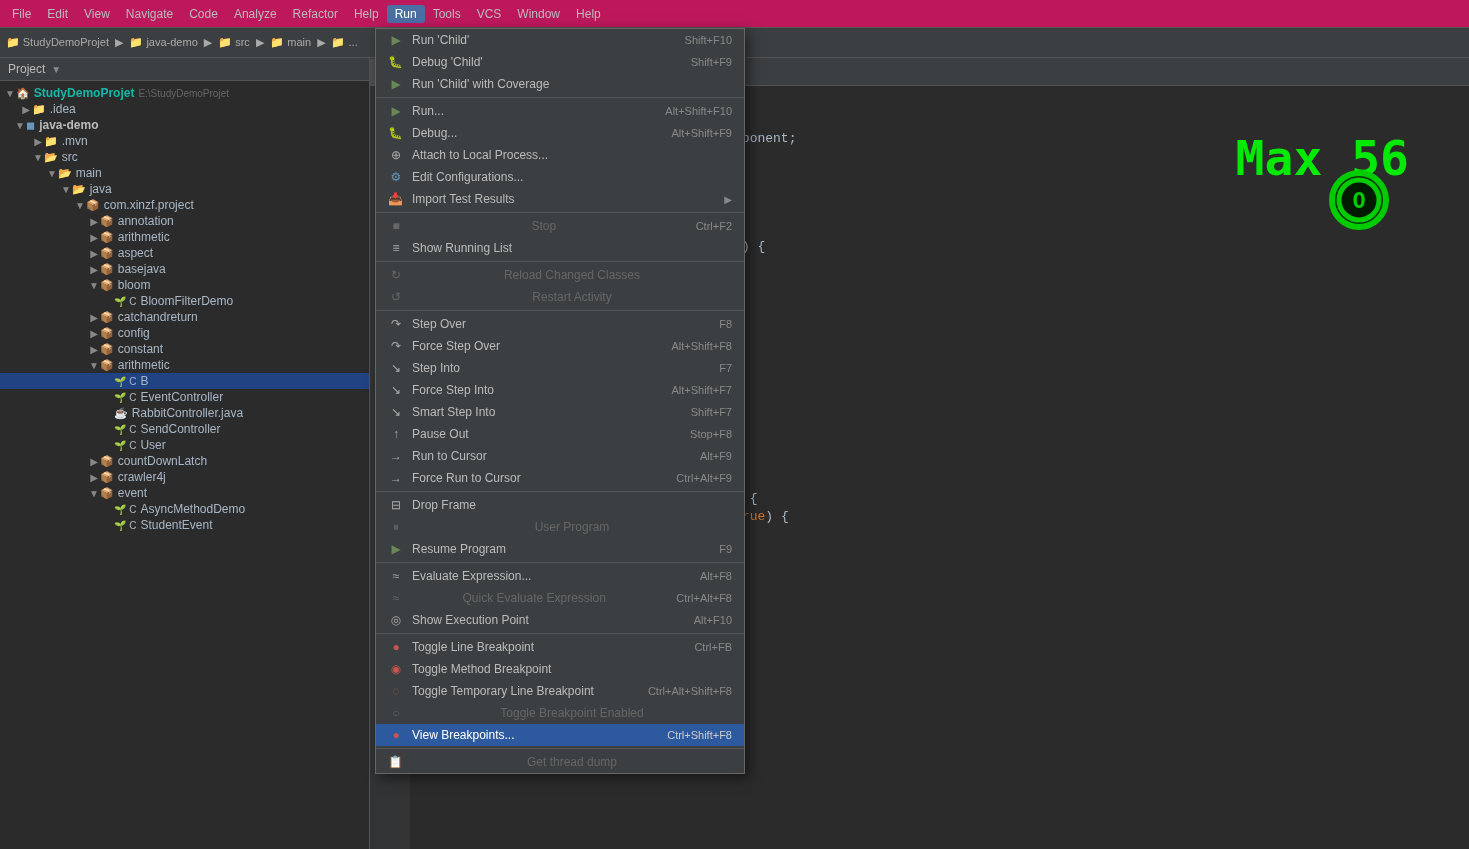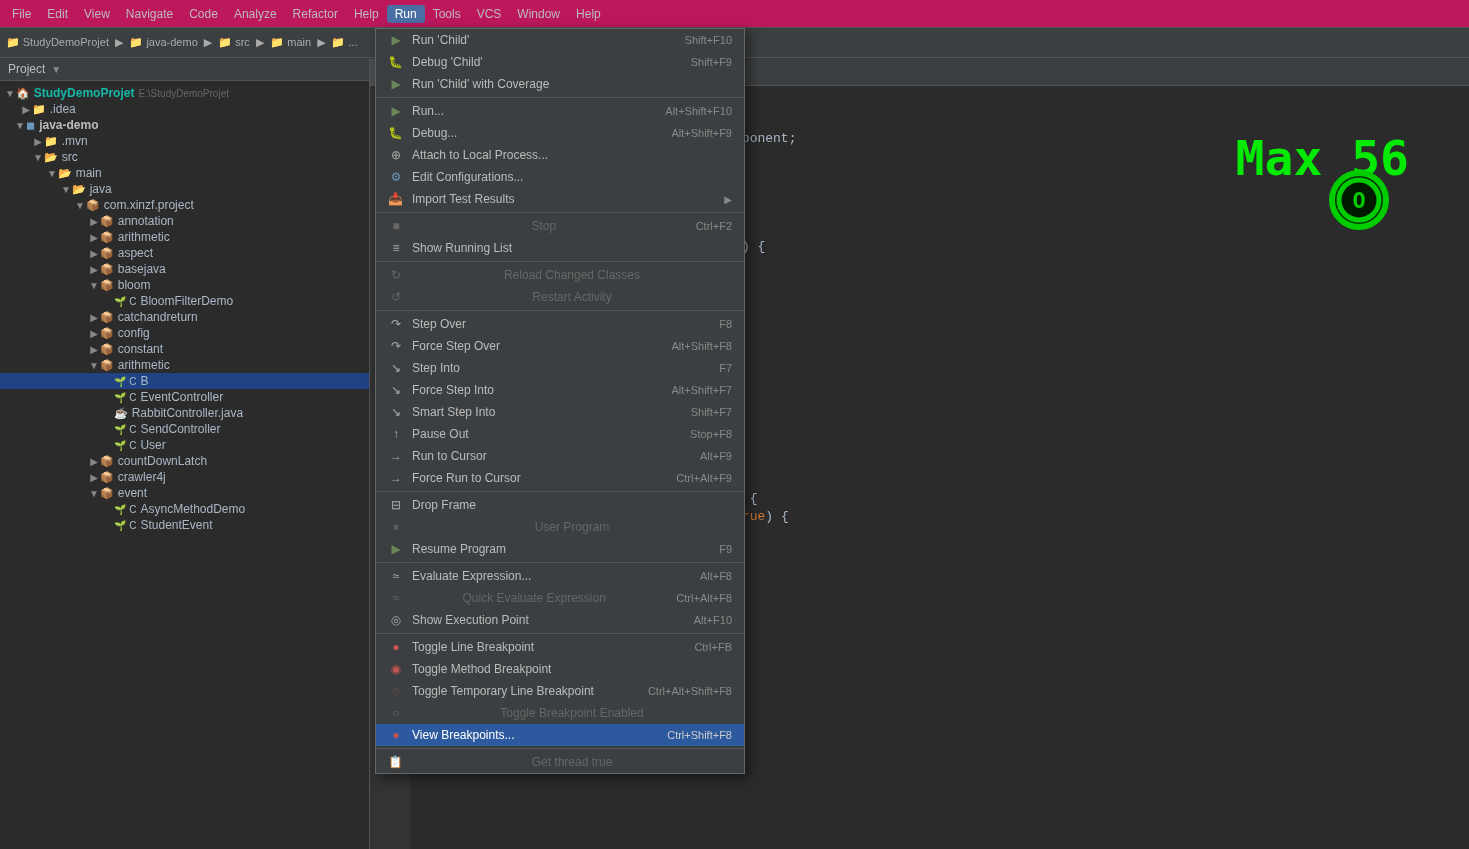--- a/index.html
+++ b/index.html
@@ -614,21 +614,21 @@
 
     <div class="menu-row highlighted">
       <span class="menu-row-icon" style="color:#c75450;">●</span>
       <span class="menu-row-label" style="color:#fff;">View Breakpoints...</span>
       <span class="menu-row-shortcut" style="color:#ccc;">Ctrl+Shift+F8</span>
     </div>
     <div class="menu-divider"></div>
 
     <div class="menu-row disabled">
       <span class="menu-row-icon">📋</span>
-      <span class="menu-row-label">Get thread true</span>
+      <span class="menu-row-label">Get thread dump</span>
     </div>
   </div>
 </div>
 
 <div id="watermark">Max 56</div>
 <div id="coin">
   <svg width="48" height="48" viewBox="0 0 48 48">
     <circle cx="24" cy="24" r="20" fill="#001a00" stroke="#00cc00" stroke-width="5"></circle>
     <text x="24" y="32" text-anchor="middle" fill="#00cc00" font-size="22" font-weight="bold" font-family="monospace">O</text>
   </svg>

